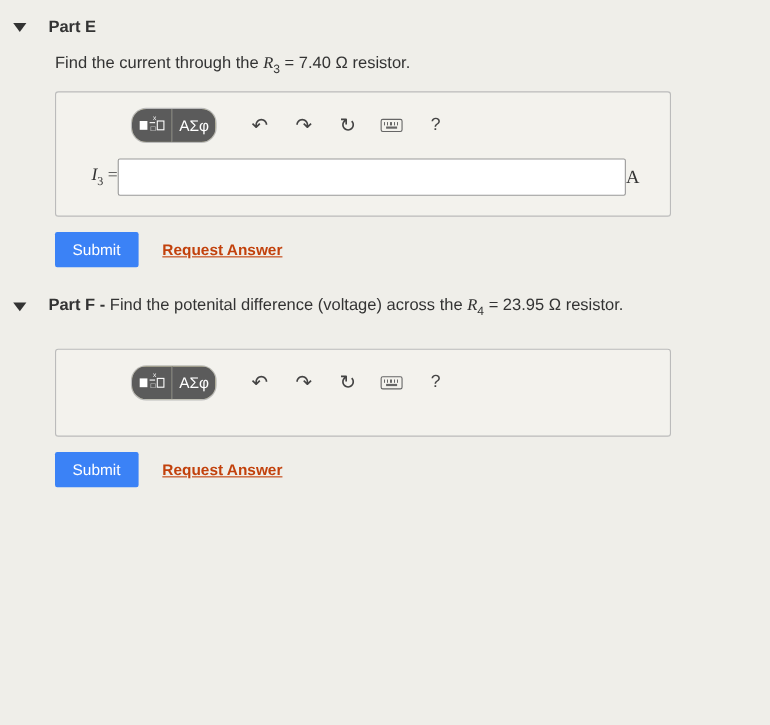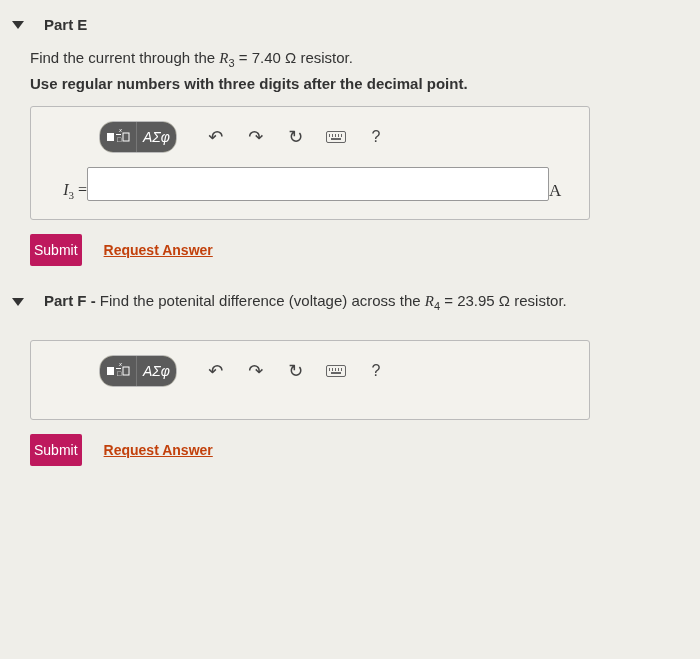--- a/index.html
+++ b/index.html
@@ -21,21 +21,21 @@
   }
   .caret {
     width: 0; height: 0;
     border-left: 6px solid transparent;
     border-right: 6px solid transparent;
     border-top: 8px solid #333;
     margin-right: 20px;
     flex-shrink: 0;
   }
   .part-title { font-weight: bold; font-size: 15px; }
-  .body-block { margin-left: 30px; }
+  .body-block { margin-left: 50px; }
   .prompt-line { margin: 6px 0; font-size: 15px; }
   .bold { font-weight: bold; }
   .var-i { font-family: "Times New Roman", serif; font-style: italic; }
   .sub { font-size: 11px; vertical-align: sub; }
   .answer-box {
     border: 1px solid #bbb;
     border-radius: 3px;
     margin-top: 14px;
     padding: 14px 16px 18px 16px;
     background: #f3f2ed;
@@ -47,41 +47,40 @@
     gap: 6px;
     margin-left: 52px;
     margin-bottom: 14px;
   }
   .tool-group {
     display: inline-flex;
     border: 1px solid #bbb;
     border-radius: 14px;
     overflow: hidden;
     background: #fef9c3;
-    font-style: italic;
   }
   .tool-btn {
     display: inline-flex;
     align-items: center;
     justify-content: center;
     height: 30px;
     min-width: 34px;
     padding: 0 6px;
     background: #fff;
     cursor: pointer;
     font-size: 14px;
     color: #444;
   }
   .tool-btn.dark { background: #5b5b5b; color: #fff; }
   .tool-btn + .tool-btn { border-left: 1px solid #bbb; }
   .tool-btn.dark + .tool-btn.dark { border-left: 1px solid #777; }
   .spacer { width: 10px; }
   .input-row {
     display: flex;
-    align-items: flex-end;
+    align-items: center;
   }
   .lhs {
     width: 40px;
     text-align: right;
     font-family: "Times New Roman", serif;
     font-size: 16px;
   }
   .answer-input {
     flex: 1;
     height: 34px;
@@ -96,24 +95,24 @@
     font-family: "Times New Roman", serif;
     font-size: 17px;
   }
   .actions {
     margin-top: 14px;
     display: flex;
     align-items: center;
     gap: 22px;
   }
   .submit-btn {
-    background: #be185d;
+    background: #3b82f6;
     color: #fff;
     border: none;
-    padding: 8px 4px;
+    padding: 8px 16px;
     font-size: 14px;
     cursor: pointer;
     border-radius: 2px;
   }
   .link {
     color: #c2410c;
     text-decoration: underline;
     font-size: 14px;
     cursor: pointer;
     font-weight: bold;
@@ -150,21 +149,20 @@
 
 <div class="part-header">
   <div class="caret"></div>
   <span class="part-title">Part E</span>
 </div>
 
 <div class="body-block">
   <div class="prompt-line">
     <span>Find the current through the </span><span class="var-i">R</span><span class="sub">3</span><span> = 7.40 Ω resistor.</span>
   </div>
-  <div class="prompt-line bold">Use regular numbers with three digits after the decimal point.</div>
 
   <div class="answer-box">
     <div class="toolbar">
       <div class="tool-group">
         <div class="tool-btn dark">
           <svg class="tool-icon" viewBox="0 0 24 18">
               <rect x="1" y="5" width="7" height="8" fill="#fff"></rect>
               <text x="13" y="4" font-size="6" fill="#fff">x</text>
               <rect x="10" y="6" width="5" height="1" fill="#fff"></rect>
               <text x="11" y="14" font-size="7" fill="#fff">□</text>

